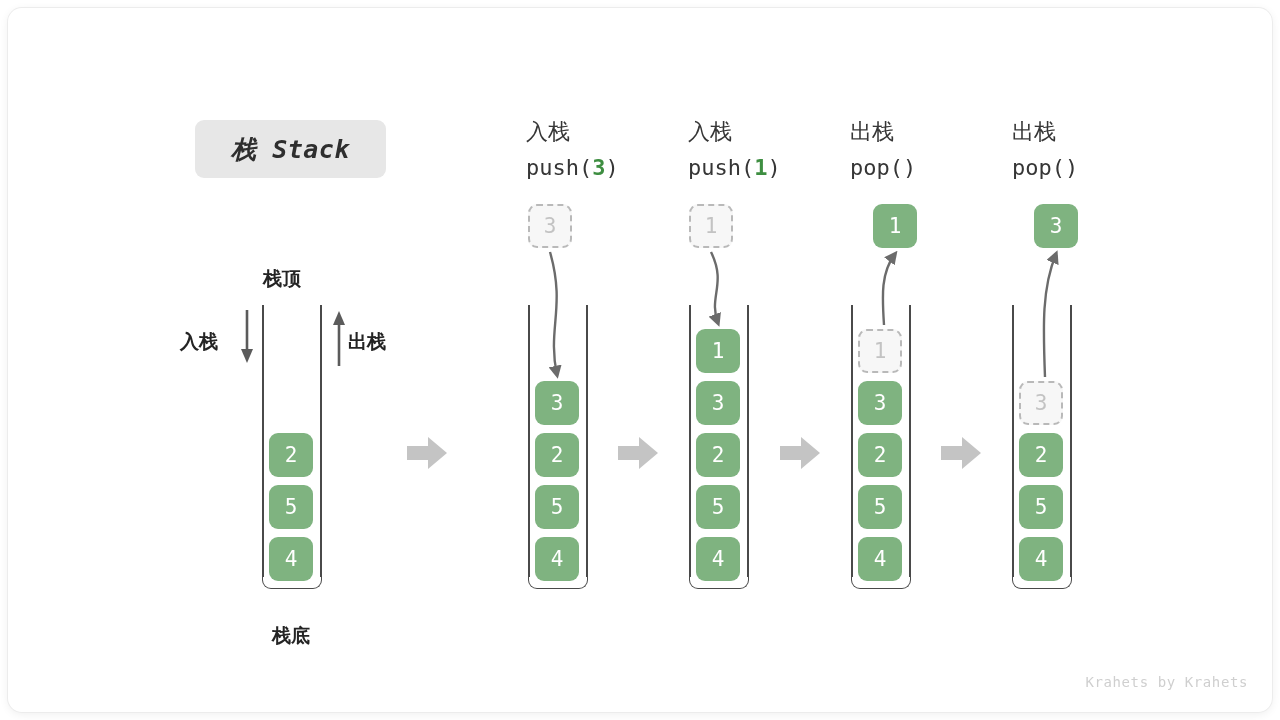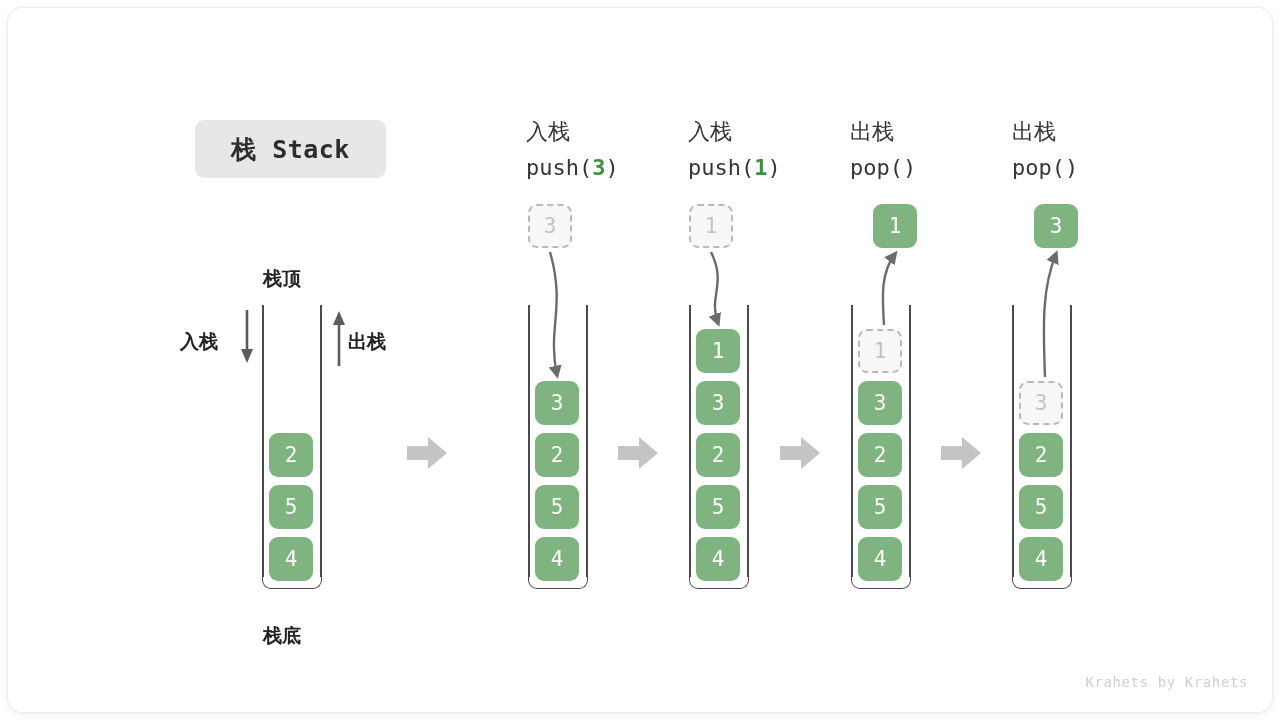--- a/index.html
+++ b/index.html
@@ -29,20 +29,21 @@
   
   #title-chip {
     left: 187px; top: 112px;
     width: 191px; height: 58px;
     background: #e7e7e7;
     border-radius: 9px;
     display: flex; align-items: center; justify-content: center;
     font-family: "DejaVu Sans Mono", "Liberation Mono", monospace;
     font-size: 25px; font-weight: 700; color: #2e2e2e;
     letter-spacing: 0.5px;
+    font-style: italic;
   }
 
   
   .col-head {
     font-family: "DejaVu Sans Mono", "Liberation Mono", monospace;
     font-size: 22px;
     color: #363636;
     line-height: 36px;
     white-space: nowrap;
   }
@@ -133,21 +134,21 @@
     <div class="abs stack-wall" style="left:254px; top:297px; height:272px;"></div>
     <div class="abs stack-wall" style="left:312px; top:297px; height:272px;"></div>
     <div class="abs stack-bottom" style="left:254px; top:560px; width:58px; height:20px;"></div>
 
     <div class="abs" id="base-cells" style="left:261px; top:425px;">
         <div class="cell filled abs" style="left: 0px; top: 0px;">2</div>
         <div class="cell filled abs" style="left: 0px; top: 52px;">5</div>
         <div class="cell filled abs" style="left: 0px; top: 104px;">4</div>
       </div>
 
-    <div class="abs label-cn" style="left:255px; top:615px;">栈底</div>
+    <div class="abs label-cn" style="left:264px; top:615px;">栈底</div>
   </div>
 
   <div class="abs" id="steps-root" style="left:0;top:0;width:1264px;height:704px;">
       <div class="abs" style="left: 0px; top: 0px;">
         <div class="abs col-head" style="left: 518px; top: 106px;">
           <div class="cn">入栈</div>
           <div>push(<span class="arg">3</span>)</div>
         </div>
         <div class="cell ghost abs" style="left: 520px; top: 196px;">3</div>
         <div class="abs stack-wall" style="left: 520px; top: 297px; height: 272px;"></div>

